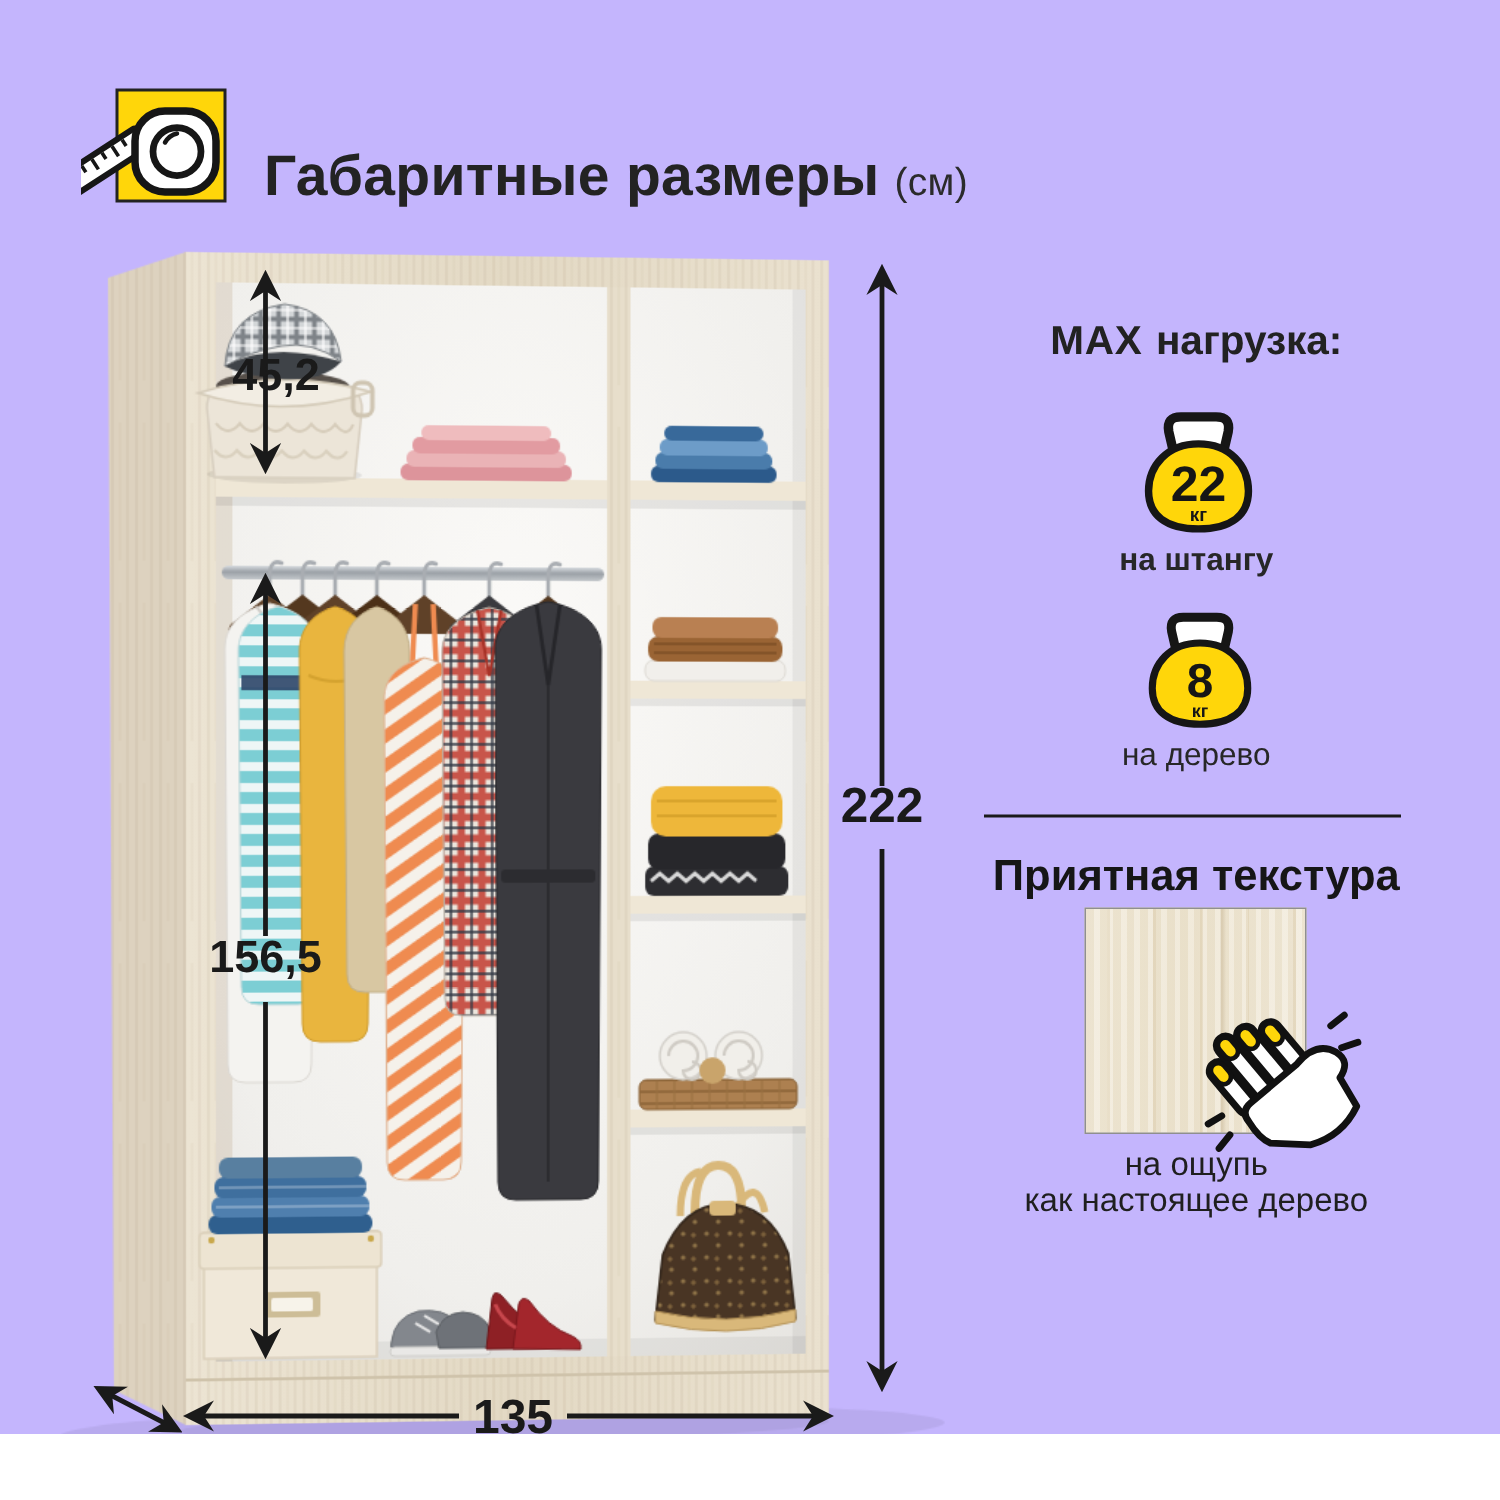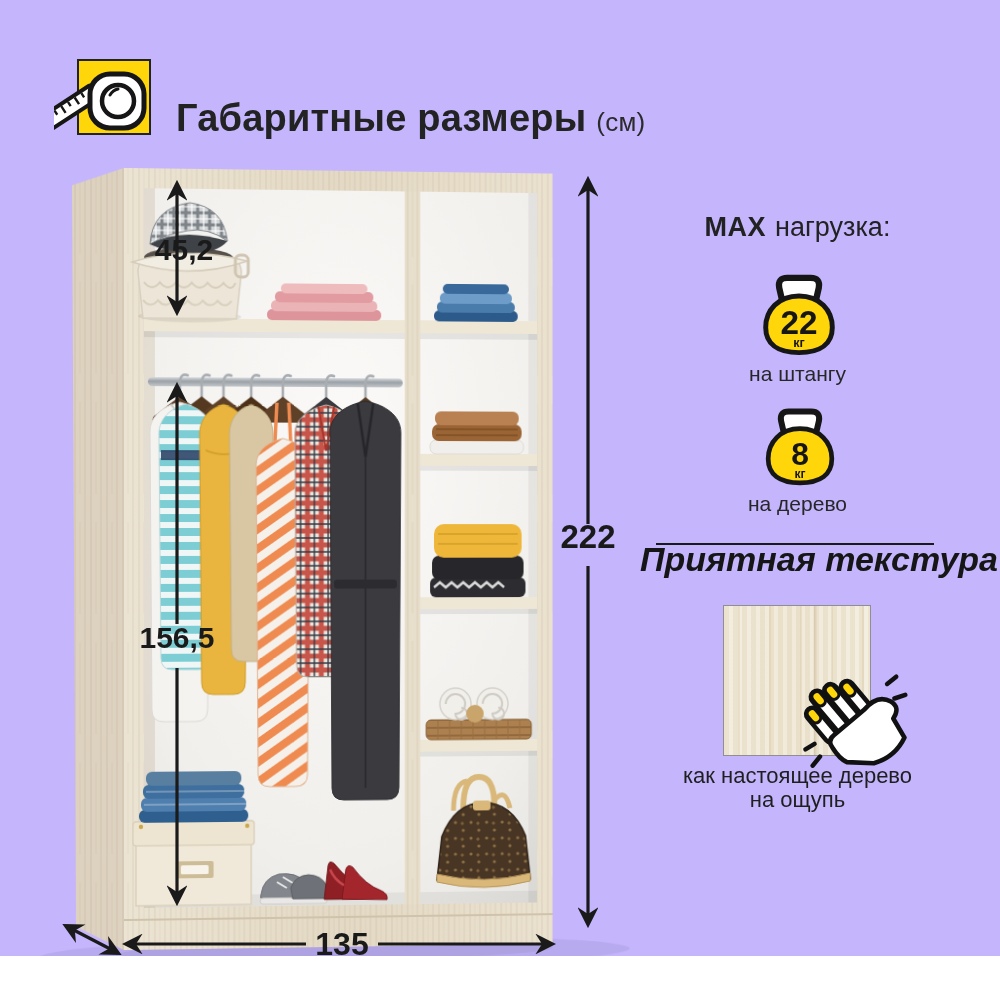--- a/index.html
+++ b/index.html
@@ -17,34 +17,34 @@
           transform:perspective(1700px) rotateY(3.5deg);transform-origin:88px 45%;}
   .ward3d svg,.dims{display:block;}
   .dims{position:absolute;left:40px;top:150px;width:620px;height:850px;pointer-events:none;}
   .dims text{font-family:"Liberation Sans",sans-serif;font-weight:700;fill:#1a1a1a;}
   .dims line{stroke:#1a1a1a;stroke-width:3.2px;}
 
   
   .max-heading{position:absolute;left:640px;top:212px;width:315px;text-align:center;
                font-size:27px;color:#222;white-space:nowrap;}
   .max-heading .max{font-weight:800;letter-spacing:.5px;text-align:right;}
-  .max-heading .rest{font-weight:400;margin-left:9px;}
+  .max-heading .rest{font-weight:700;margin-left:9px;}
   .kb1{position:absolute;left:754px;top:266px;width:90px;height:94px;}
   .kb2{position:absolute;left:757px;top:400px;width:86px;height:90px;}
   .kb text{font-family:"Liberation Sans",sans-serif;fill:#161616;text-anchor:middle;}
   .kb .kb-num{font-size:37px;font-weight:800;}
   .kb .kb-unit{font-size:14px;font-weight:800;}
   .load-label{position:absolute;left:640px;width:315px;text-align:center;
               font-size:21px;font-weight:500;color:#272727;}
-  .label1{top:362px;}
+  .label1{top:362px;font-weight:bold;}
   .label2{top:492px;}
   .divider{position:absolute;left:656px;top:543px;width:278px;height:0;
            border:none;border-top:2.5px solid #1a1a1a;margin:0;}
-  .tex-heading{position:absolute;left:640px;top:540px;width:315px;text-align:center;
-               font-size:34px;font-weight:800;color:#161616;white-space:nowrap;font-style:italic;}
+  .tex-heading{position:absolute;left:640px;top:568px;width:315px;text-align:center;
+               font-size:29px;font-weight:800;color:#161616;white-space:nowrap;}
   .swatch{position:absolute;left:723px;top:605px;width:148px;height:151px;
           border:1.5px solid #8f8f8f;box-sizing:border-box;background-color:#f1ebdc;
           background-image:
             linear-gradient(90deg,rgba(189,168,132,0) 0 61%,rgba(189,168,132,.40) 62%,rgba(189,168,132,0) 64%),
             repeating-linear-gradient(90deg,rgba(214,196,160,0) 0 14px,rgba(214,196,160,.35) 14px 16px,rgba(214,196,160,0) 16px 31px),
             repeating-linear-gradient(90deg,rgba(231,220,196,.55) 0 5px,rgba(245,239,227,.55) 5px 9px),
             linear-gradient(90deg,#f2ecdd,#ece4d0 45%,#f3eddf);}
   .hand{position:absolute;left:800px;top:664px;width:118px;height:118px;}
   .tex-caption{position:absolute;left:640px;top:764px;width:315px;text-align:center;
                font-size:22px;font-weight:500;color:#1f1f1f;line-height:24px;}
@@ -363,17 +363,17 @@
     </g>
     <g stroke="#111111" stroke-width="5" stroke-linecap="round">
       <path d="M96,22 L106,14"></path>
       <path d="M104,38 L116,34"></path>
       <path d="M16,88 L6,94"></path>
       <path d="M22,102 L14,112"></path>
     </g>
   </svg>
 
   <div class="tex-caption">
+    <div>на ощупь</div>
     <div>как настоящее дерево</div>
-    <div>на ощупь</div>
   </div>
 
 </div>
 
 </body></html>

